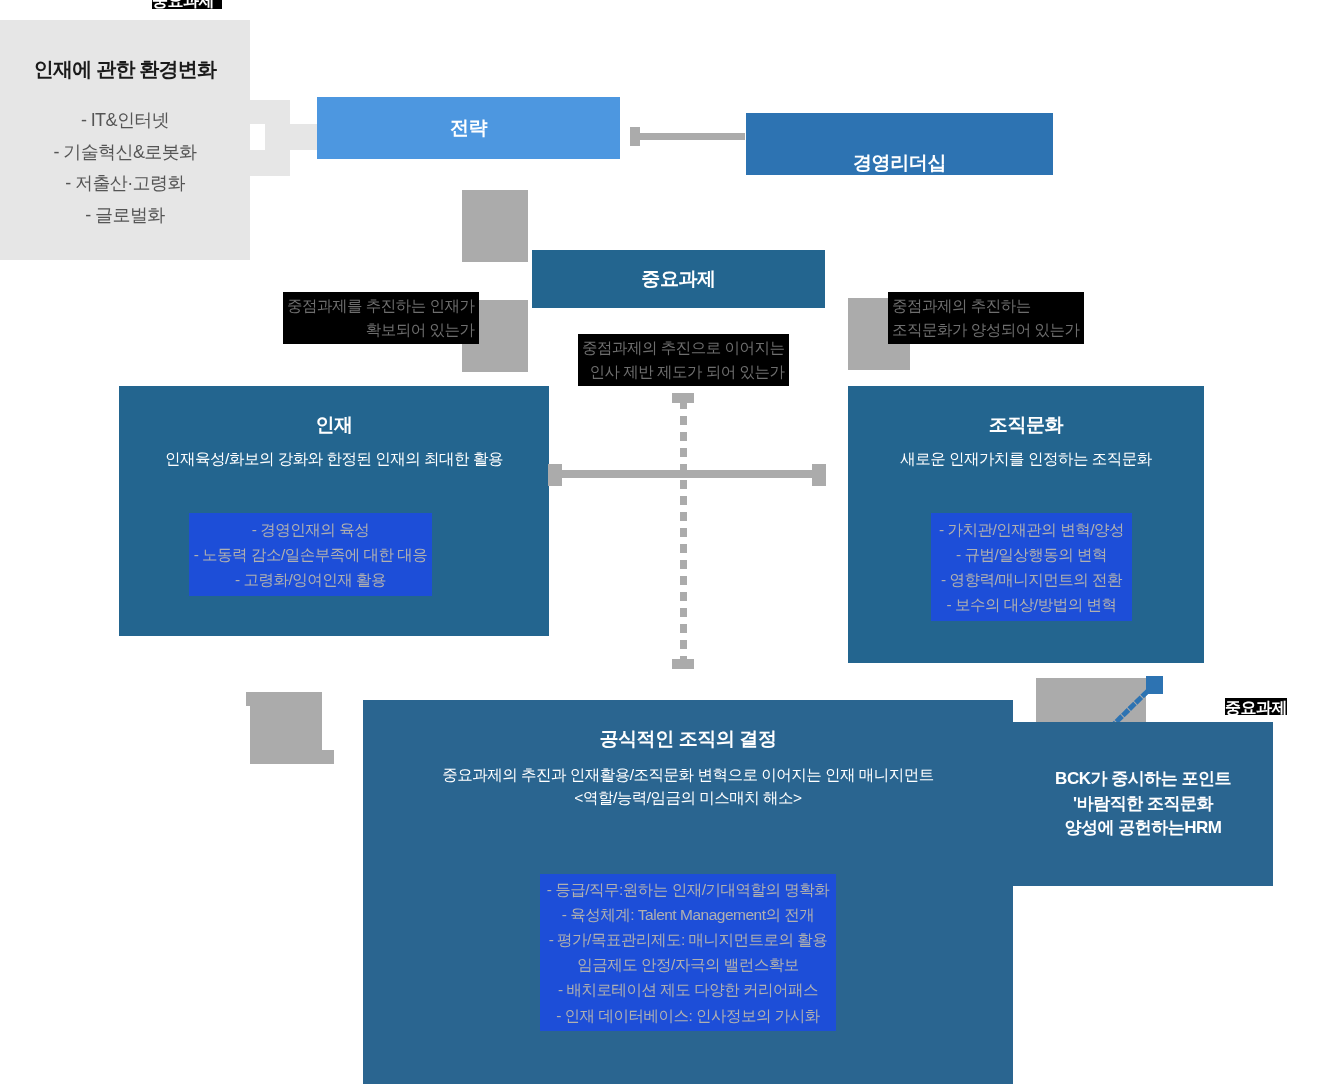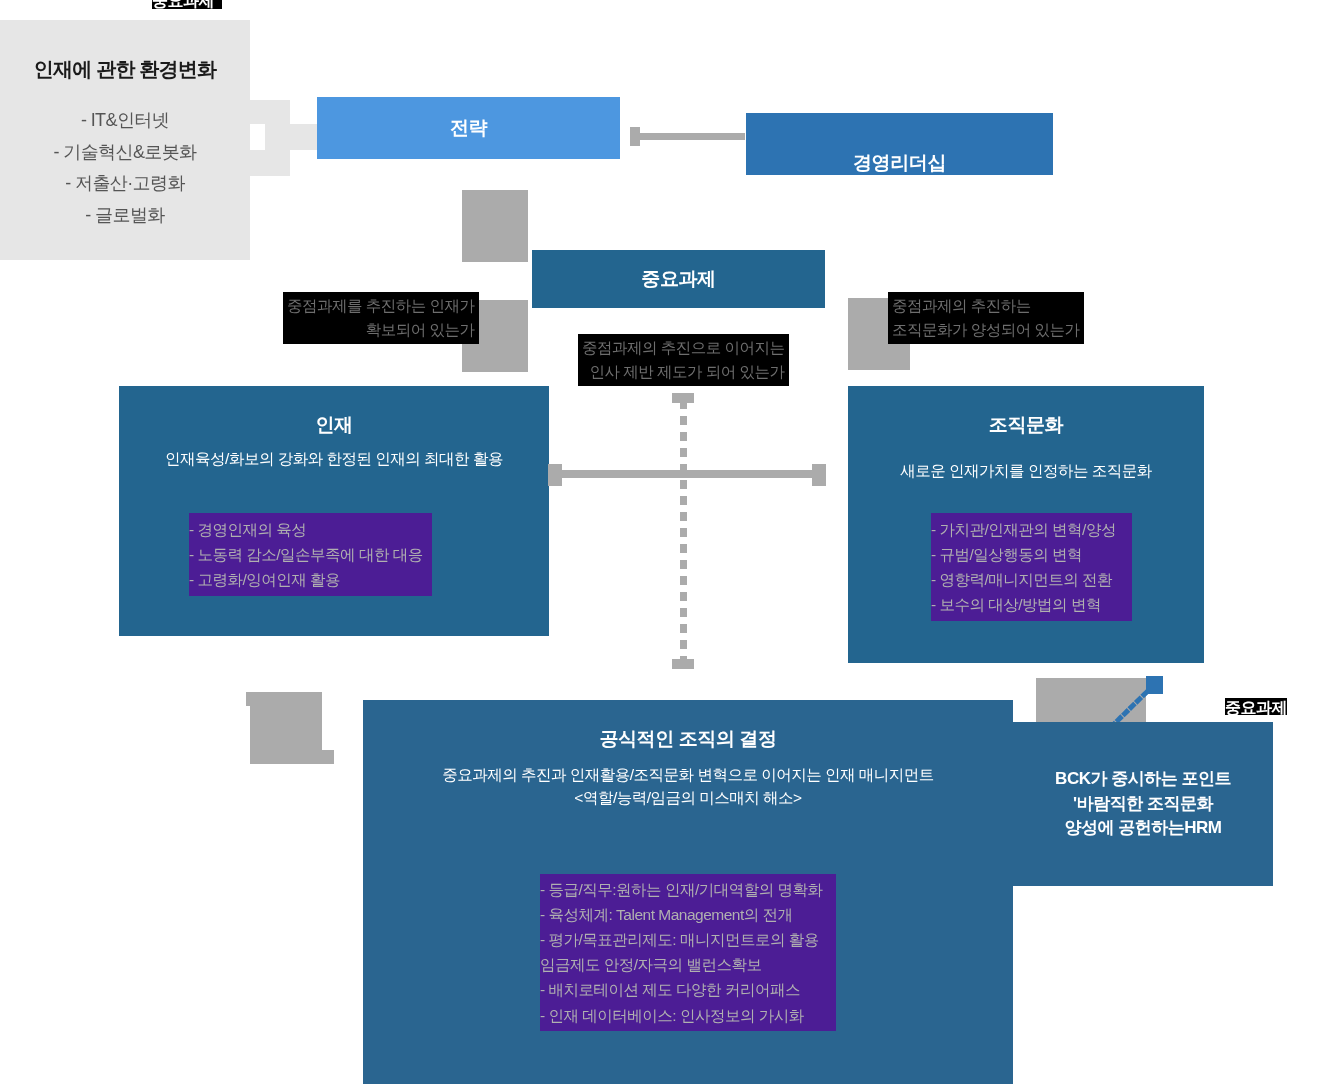--- a/index.html
+++ b/index.html
@@ -91,21 +91,21 @@
   #talent-box .ttl{font-size:19px;}
   #talent-box .sub{font-size:15.5px;margin-top:12px;}
 
   
   #culture-box{
     left:848px;top:386px;width:356px;height:277px;
     background:#23658f;
     padding-top:28px;
   }
   #culture-box .ttl{font-size:19px;}
-  #culture-box .sub{font-size:15.5px;margin-top:24px;}
+  #culture-box .sub{font-size:15.5px;margin-top:12px;}
 
   
   #orgdec-box{
     left:363px;top:700px;width:650px;height:384px;
     background:#2a6590;
     padding-top:28px;
   }
   #orgdec-box .ttl{font-size:19px;}
   #orgdec-box .sub{font-size:15.5px;margin-top:14px;}
 
@@ -115,23 +115,23 @@
     background:#2a6590;
     justify-content:center;
   }
   #bck-box .bck-line{
     color:#ffffff;font-weight:bold;font-size:17px;
     letter-spacing:-0.5px;line-height:1.45;
   }
 
   
   .bullets{
-    background:#4c1d95;
+    background:#1d4ed8;
     color:#b0b0b0;
-    text-align:left;
+    text-align:center;
     line-height:1.62;
     letter-spacing:-0.5px;
     white-space:nowrap;
   }
   #talent-bullets{
     position:absolute;left:189px;top:513px;
     font-size:15.5px;padding:4px 0;width:243px;
   }
   #culture-bullets{
     position:absolute;left:931px;top:513px;

